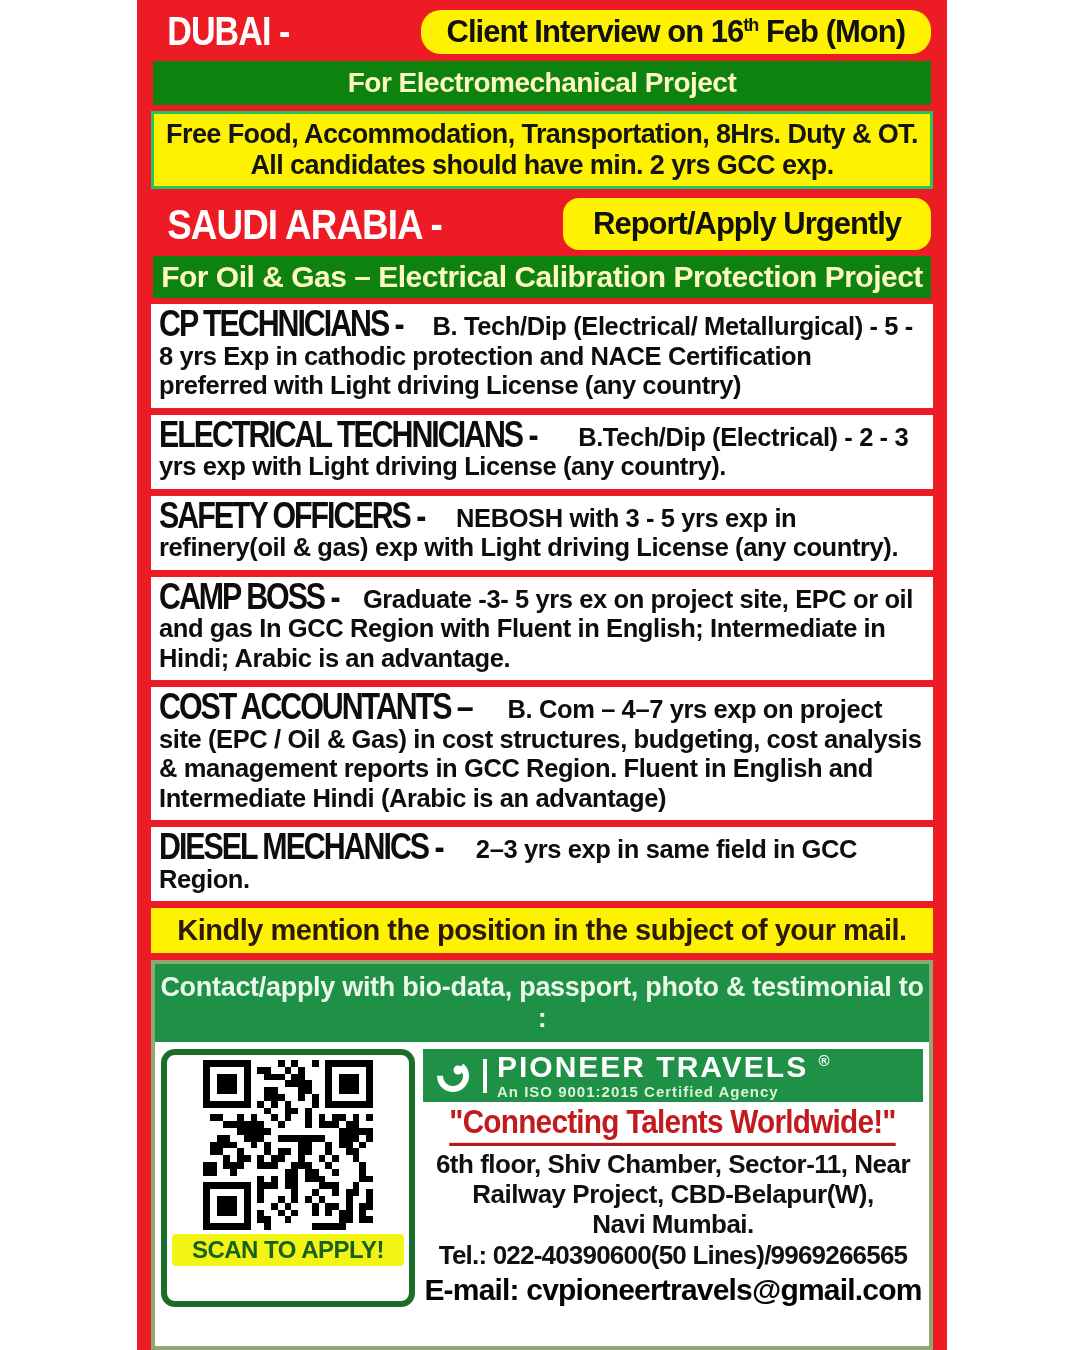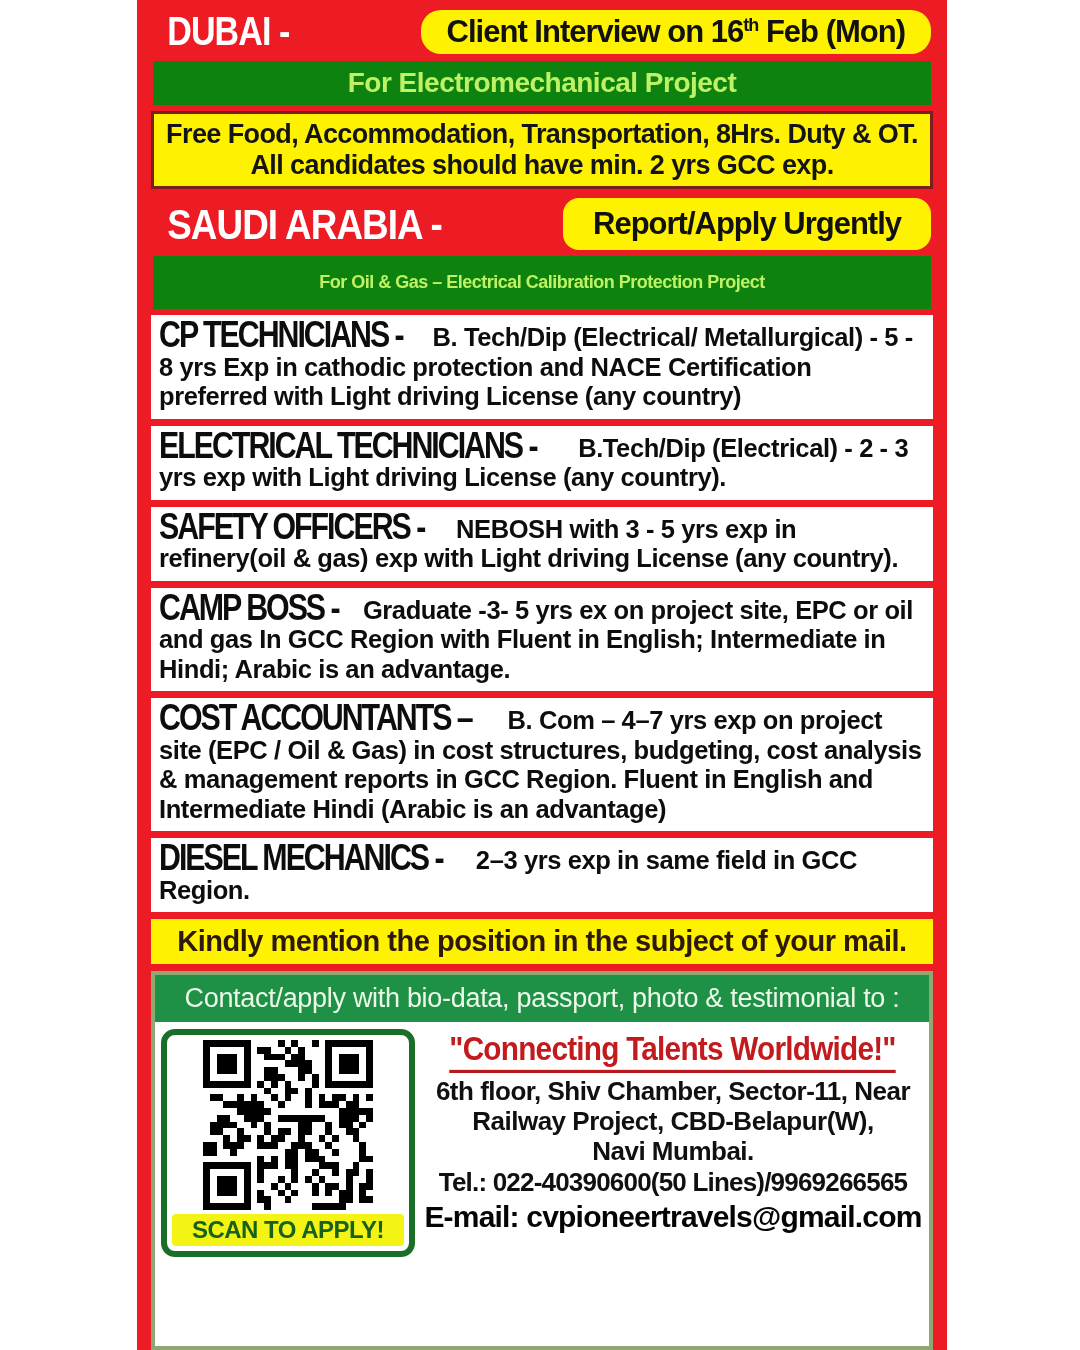--- a/index.html
+++ b/index.html
@@ -18,26 +18,26 @@
        padding-left:22px;white-space:nowrap;
        display:inline-block;transform:scale(.92,1.08);transform-origin:left center;}
   .pill{margin-left:auto;margin-right:6px;background:#FFF200;border-radius:20px;
         padding:4px 26px;color:#111;font-weight:900;font-size:31px;letter-spacing:-1px;
         white-space:nowrap;}
   .pill sup{font-size:18px;font-weight:900;}
   .hdr2{height:58px;}
   .hdr2 .loc{font-size:40px;}
   .hdr2 .pill{padding:8px 30px;border-radius:16px;}
   
-  .greenbar{margin:3px 6px 6px 6px;background:#0E820E;color:#bef264;
+  .greenbar{margin:3px 6px 6px 6px;background:#0E820E;color:#fef9c3;
             font-weight:700;font-size:28px;text-align:center;
             padding:6px 4px;letter-spacing:-.5px;}
-  .greenbar.second{font-size:18px;padding:16px;}
-  
-  .ybox{margin:0 4px 6px 4px;background:#FFF200;border:3px solid #7f1d1d;
+  .greenbar.second{font-size:30px;padding:4px;}
+  
+  .ybox{margin:0 4px 6px 4px;background:#FFF200;border:3px solid #22c55e;
         text-align:center;padding:5px 2px;color:#141414;font-weight:800;
         font-size:27px;line-height:31px;letter-spacing:-.6px;}
   
   .whitebar{margin:0 4px 6px 4px;background:#ffffff;text-align:center;
             padding:2px 0 4px 0;}
   .bigtitle{display:inline-block;color:#0b0b0b;font-weight:900;font-size:48px;
             letter-spacing:-2px;transform:scale(.82,1.15);transform-origin:center;}
   
   .job{margin:0 4px 7px 4px;background:#ffffff;padding:5px 10px 7px 8px;
        color:#0d0d0d;font-size:25.5px;line-height:29.5px;font-weight:700;
@@ -45,21 +45,21 @@
   .jt{font-weight:900;font-size:33px;letter-spacing:-2.2px;
       display:inline-block;transform:scale(.92,1.12);transform-origin:left center;
       margin-right:2px;}
   
   .kindly{margin:0 4px 7px 4px;background:#FFF200;text-align:center;
           padding:6px 2px;color:#2c190b;font-weight:800;font-size:29px;
           letter-spacing:-.5px;}
   
   .contact{margin:0 4px 0 4px;border:4px solid #8fa871;background:#ffffff;
            display:flex;flex-direction:column;flex:1;}
-  .contact-head{background:#1E9147;color:#ecf9e8;font-weight:400;font-size:27px;
+  .contact-head{background:#1E9147;color:#ecf9e8;font-weight:700;font-size:27px;
                 text-align:center;padding:8px 2px;letter-spacing:-.3px;}
   .contact-body{display:flex;padding:7px 6px 6px 6px;gap:8px;}
   .qrbox{width:232px;flex:0 0 auto;border:6px solid #1b6e28;border-radius:14px;
          background:#ffffff;padding:5px;display:flex;flex-direction:column;}
   .qrbox svg{display:block;margin:0 auto;}
   .scanband{margin-top:4px;background:#f3f314;color:#17611c;font-weight:900;
             font-size:24px;text-align:center;border-radius:4px;padding:2px 0;
             letter-spacing:-.5px;}
   .agency{flex:1;text-align:center;min-width:0;}
   .logobar{background:#1E9147;display:flex;align-items:center;gap:10px;
@@ -350,20 +350,31 @@
             <rect x="0" y="18" width="7" height="1" fill="#000"></rect>
             <rect x="0" y="24" width="7" height="1" fill="#000"></rect>
             <rect x="0" y="18" width="1" height="7" fill="#000"></rect>
             <rect x="6" y="18" width="1" height="7" fill="#000"></rect>
             <rect x="2" y="20" width="3" height="3" fill="#000"></rect>
           </svg>
         <div class="scanband">SCAN TO APPLY!</div>
       </div>
 
       <div class="agency">
+        <div class="logobar">
+          <svg width="40" height="40" viewBox="0 0 40 40">
+            <circle cx="20" cy="20" r="13" fill="none" stroke="#ffffff" stroke-width="6" stroke-dasharray="52 30" transform="rotate(-50 20 20)"></circle>
+            <circle cx="25" cy="14" r="4.5" fill="#ffffff"></circle>
+          </svg>
+          <div class="sep"></div>
+          <div class="nameblock">
+            <div class="agname"><span>PIONEER TRAVELS</span> <sup>®</sup></div>
+            <div class="iso">An ISO 9001:2015 Certified Agency</div>
+          </div>
+        </div>
         <div class="tagline">"Connecting Talents Worldwide!"</div>
         <div class="addr">6th floor, Shiv Chamber, Sector-11, Near</div>
         <div class="addr">Railway Project, CBD-Belapur(W),</div>
         <div class="addr">Navi Mumbai.</div>
         <div class="tel">Tel.: 022-40390600(50 Lines)/9969266565</div>
         <div class="mail1">E-mail: cvpioneertravels@gmail.com</div>
       </div>
     </div>
 
   </div>

